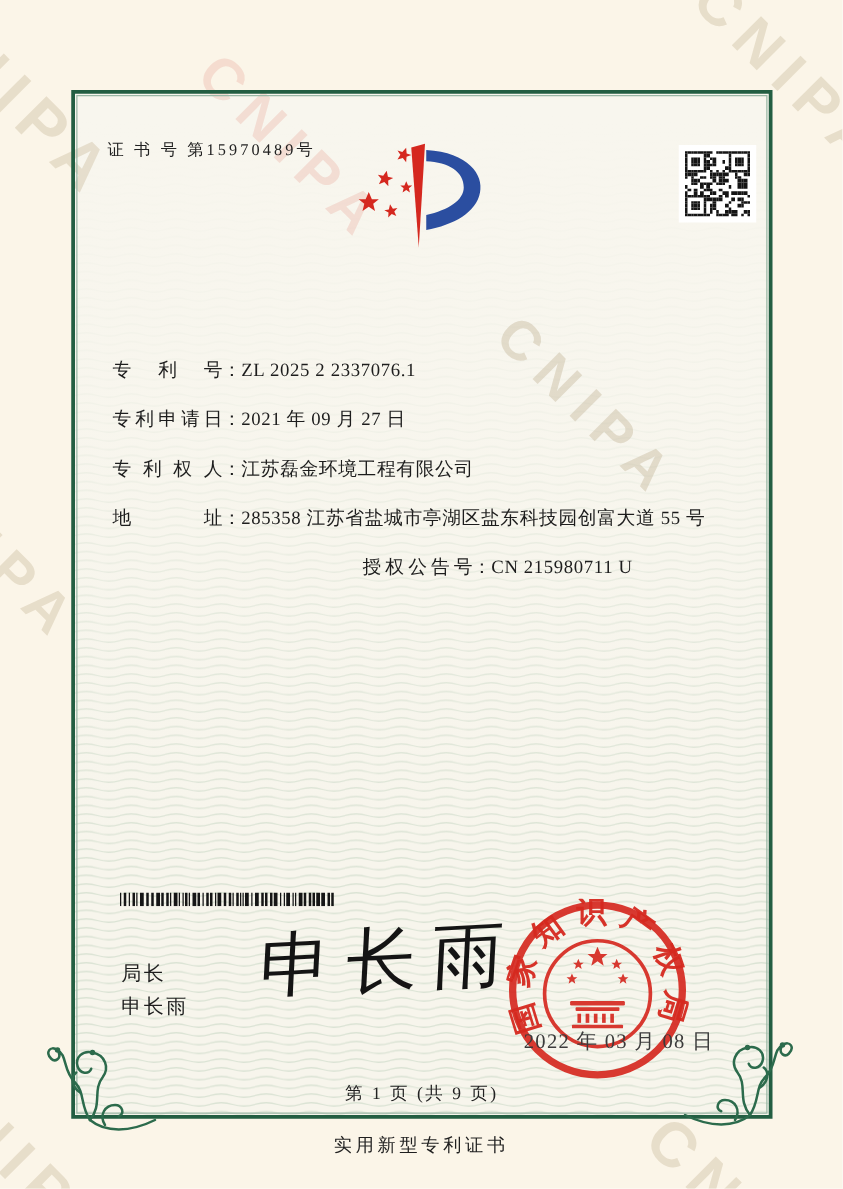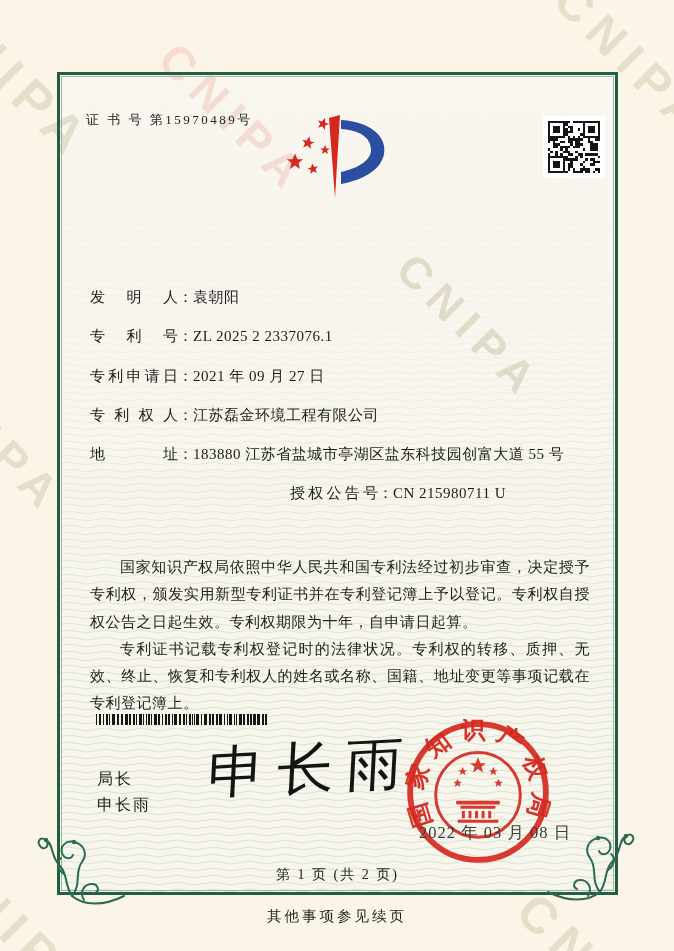--- a/index.html
+++ b/index.html
@@ -585,45 +585,38 @@
         <div class="m"></div>
         <div class="m b"></div>
         <div class="m"></div>
         <div class="m b"></div>
       </div>
   </div>
 
 
   <div class="fields">
     <div class="frow">
-      <span class="flabel">发明人</span><span>：</span><span class="fvalue">袁朝阳</span>
-    </div>
-    <div class="frow">
       <span class="flabel">专利号</span><span>：</span><span class="fvalue">ZL 2025 2 2337076.1</span>
     </div>
     <div class="frow">
       <span class="flabel">专利申请日</span><span>：</span><span class="fvalue">2021 年 09 月 27 日</span>
     </div>
     <div class="frow">
       <span class="flabel">专利权人</span><span>：</span><span class="fvalue">江苏磊金环境工程有限公司</span>
     </div>
     <div class="frow">
-      <span class="flabel">地址</span><span>：</span><span class="fvalue">183880 江苏省盐城市亭湖区盐东科技园创富大道 55 号</span>
+      <span class="flabel">地址</span><span>：</span><span class="fvalue">285358 江苏省盐城市亭湖区盐东科技园创富大道 55 号</span>
     </div>
     <div class="frow">
       <span class="auth-pair2">
         <span class="flabel">授权公告号</span><span>：</span><span class="fvalue">CN 215980711 U</span>
       </span>
     </div>
   </div>
 
-  <div class="paras">
-    <p>国家知识产权局依照中华人民共和国专利法经过初步审查，决定授予专利权，颁发实用新型专利证书并在专利登记簿上予以登记。专利权自授权公告之日起生效。专利权期限为十年，自申请日起算。</p>
-    <p>专利证书记载专利权登记时的法律状况。专利权的转移、质押、无效、终止、恢复和专利权人的姓名或名称、国籍、地址变更等事项记载在专利登记簿上。</p>
-  </div>
 
   <div class="barcode">
       <div class="bar" style="width: 1px; margin-right: 2px;"></div>
       <div class="bar" style="width: 2px; margin-right: 2px;"></div>
       <div class="bar" style="width: 1px; margin-right: 2px;"></div>
       <div class="bar" style="width: 2px; margin-right: 1px;"></div>
       <div class="bar" style="width: 1px; margin-right: 2px;"></div>
       <div class="bar" style="width: 3px; margin-right: 2px;"></div>
       <div class="bar" style="width: 2px; margin-right: 2px;"></div>
       <div class="bar" style="width: 2px; margin-right: 2px;"></div>
@@ -697,16 +690,16 @@
           <rect x="-4" y="2" width="4" height="10"></rect>
           <rect x="5" y="2" width="4" height="10"></rect>
           <rect x="14" y="2" width="4" height="10"></rect>
           <rect x="-28" y="14" width="56" height="4" rx="1"></rect>
         </g>
       </g>
     </g>
   </svg>
   <div class="seal-date">2022 年 03 月 08 日</div>
 
-  <div class="page-num">第 1 页 (共 2 页)</div>
-  <div class="cont-note">其他事项参见续页</div>
+  <div class="page-num">第 1 页 (共 9 页)</div>
+  <div class="cont-note">实用新型专利证书</div>
 
 </div>
 
 </body></html>

